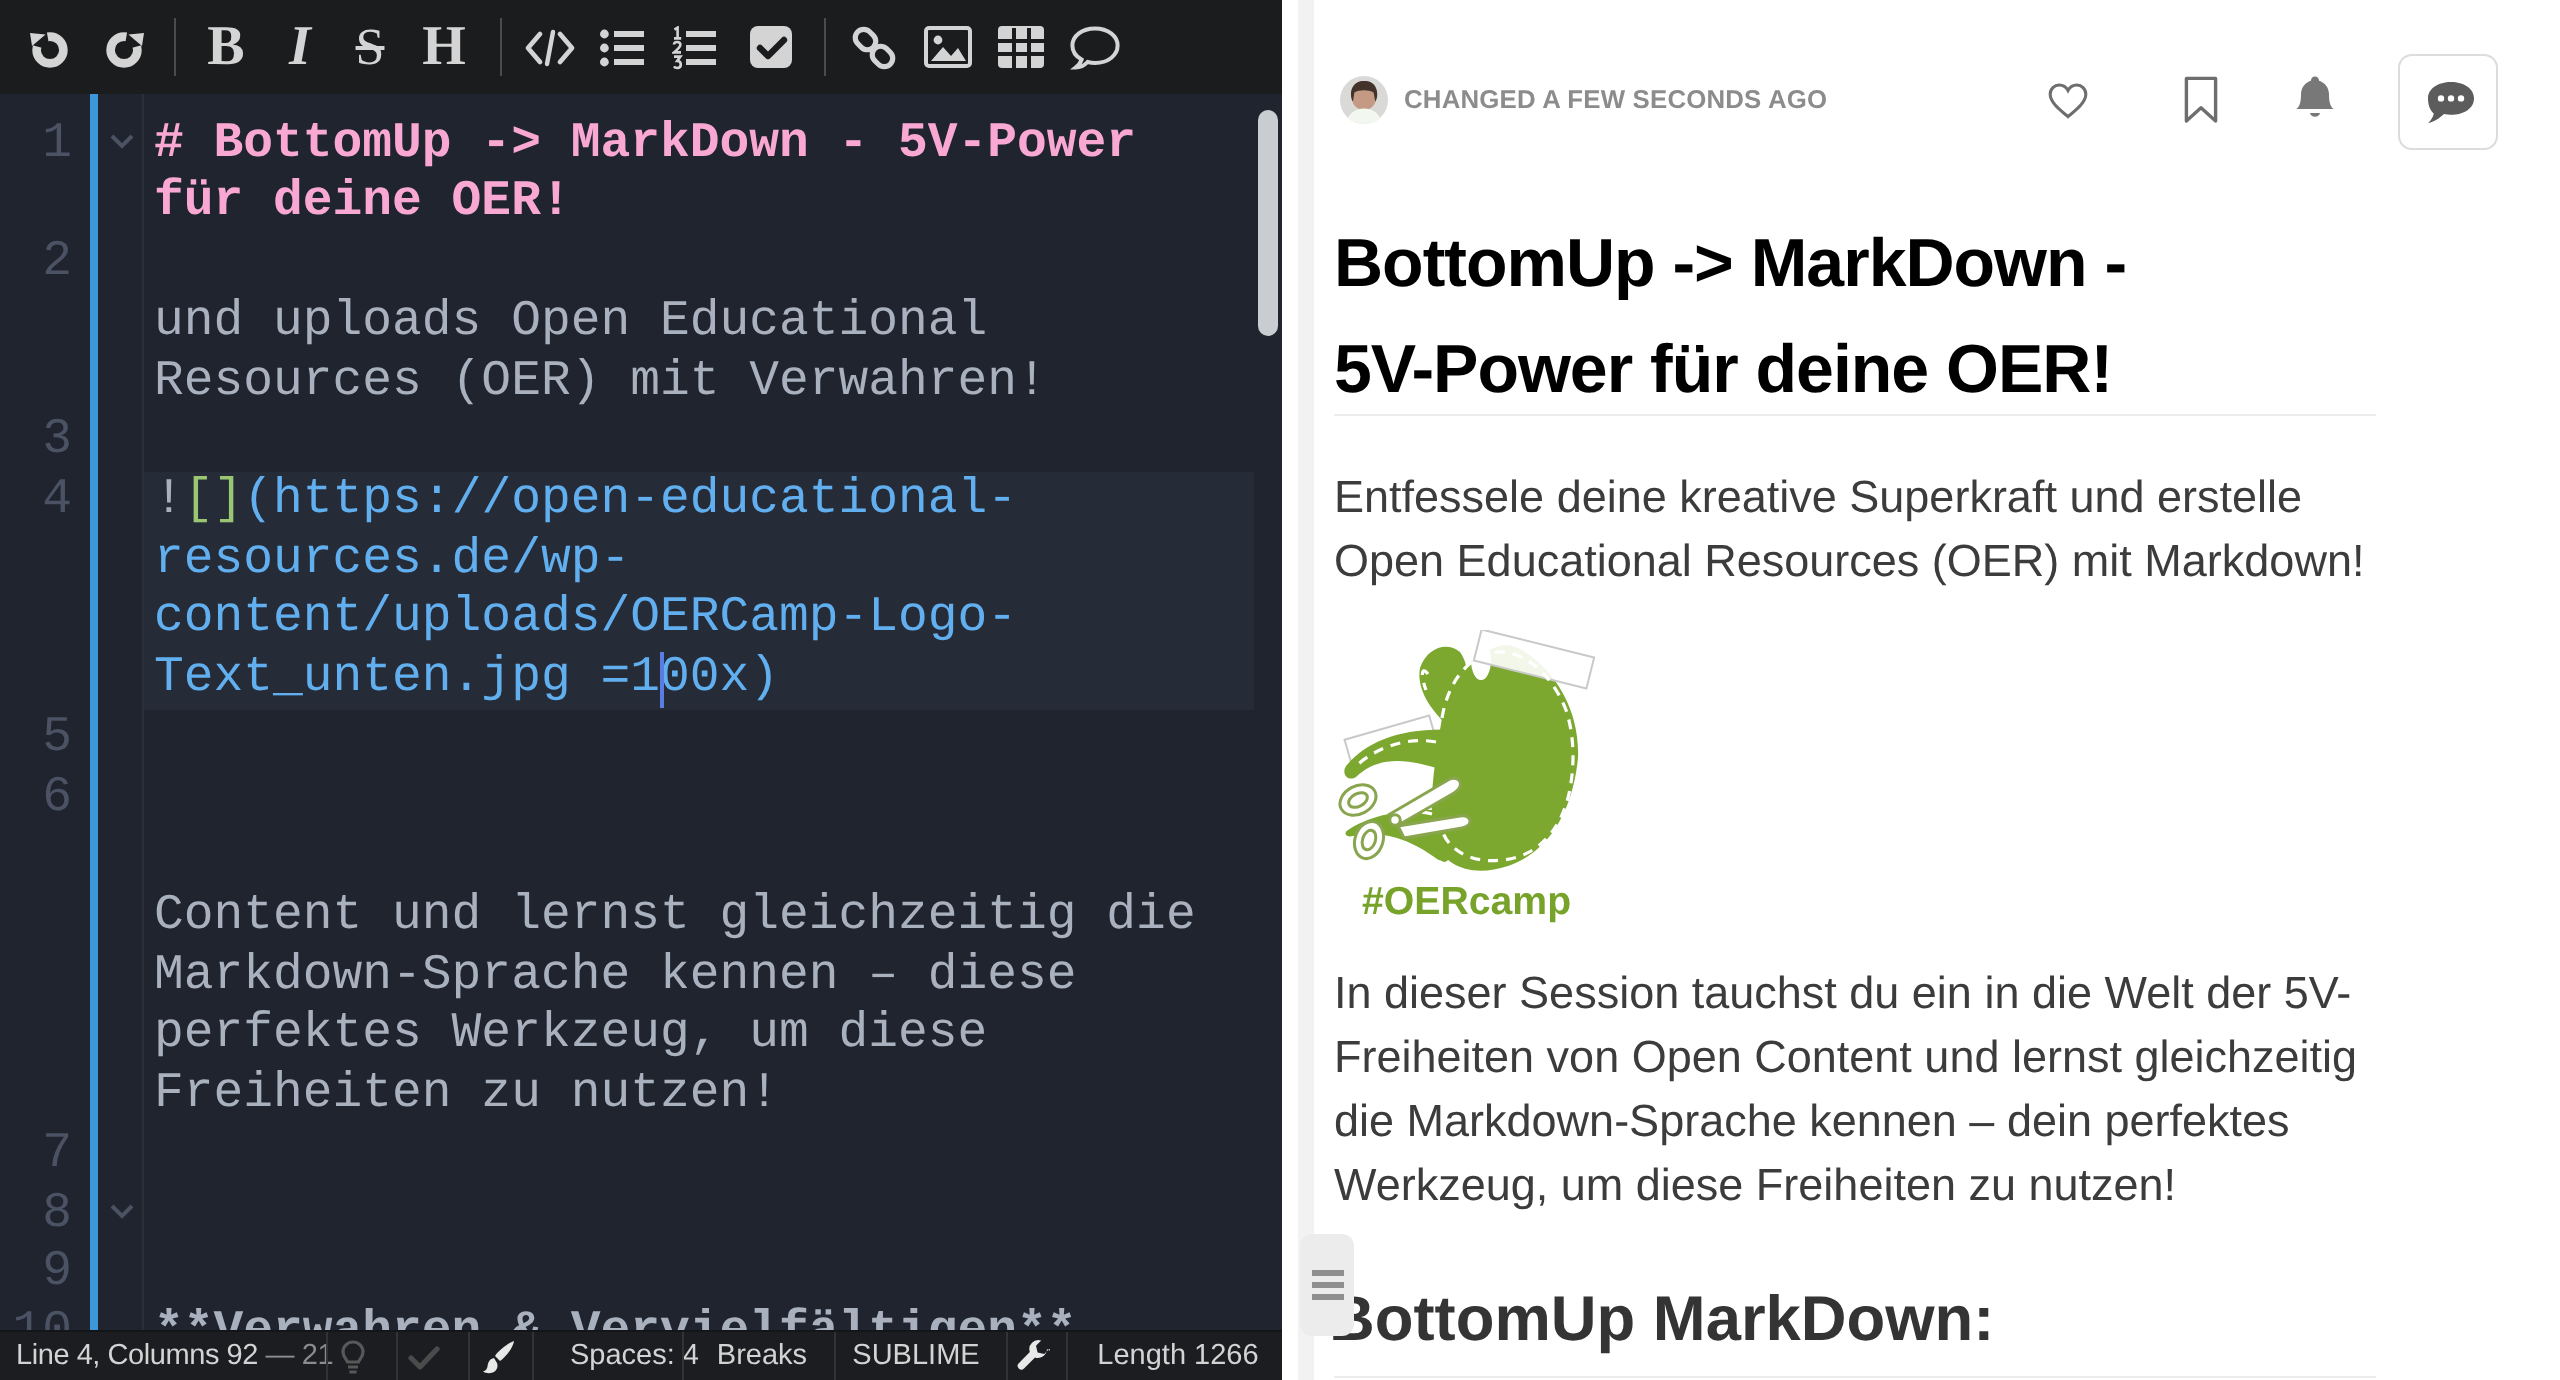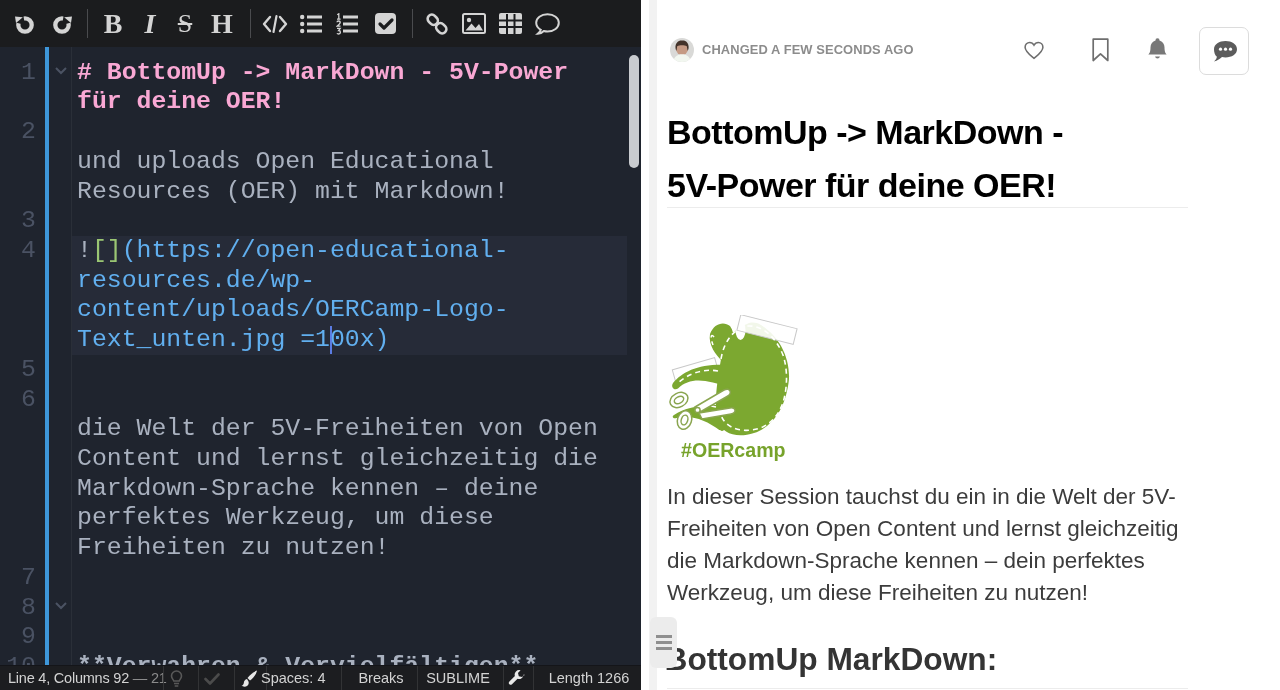--- a/index.html
+++ b/index.html
@@ -56,32 +56,31 @@
       <div id="bluebar"></div>
       <div id="gutterline"></div>
       <div class="ln" style="top:10.6px">1</div>
       <svg class="chev" style="top:15.4px" viewBox="0 0 16 16">
           <path d="M3 6l5 5 5-5" fill="none" stroke="#4b5363" stroke-width="2"></path>
         </svg>
       <div class="row hd" style="top:10.6px"># BottomUp -&gt; MarkDown - 5V-Power</div>
       <div class="row hd" style="top:40.3px">für deine OER!</div>
       <div class="ln" style="top:70.0px">2</div>
       <div class="row" style="top:99.8px">und uploads Open Educational</div>
-      <div class="row" style="top:129.5px">Resources (OER) mit Markdown!</div>
+      <div class="row" style="top:129.5px">Resources (OER) mit Verwahren!</div>
       <div class="ln" style="top:159.2px">3</div>
       <div class="ln" style="top:188.9px">4</div>
       <div class="row" style="top:188.9px">!<span class="grn">[]</span><span class="blu">(https://open-educational-</span></div>
       <div class="row blu" style="top:218.6px">resources.de/wp-</div>
       <div class="row blu" style="top:248.4px">content/uploads/OERCamp-Logo-</div>
       <div class="row blu" style="top:278.1px">Text_unten.jpg =100x)</div>
       <div class="ln" style="top:307.8px">5</div>
       <div class="ln" style="top:337.5px">6</div>
-      <div class="row" style="top:367.2px">die Welt der 5V-Freiheiten von Open</div>
       <div class="row" style="top:397.0px">Content und lernst gleichzeitig die</div>
-      <div class="row" style="top:426.7px">Markdown-Sprache kennen – deine</div>
+      <div class="row" style="top:426.7px">Markdown-Sprache kennen – diese</div>
       <div class="row" style="top:456.4px">perfektes Werkzeug, um diese</div>
       <div class="row" style="top:486.1px">Freiheiten zu nutzen!</div>
       <div class="ln" style="top:515.8px">7</div>
       <div class="ln" style="top:545.6px">8</div>
       <svg class="chev" style="top:550.4px" viewBox="0 0 16 16">
           <path d="M3 6l5 5 5-5" fill="none" stroke="#4b5363" stroke-width="2"></path>
         </svg>
       <div class="ln" style="top:575.3px">9</div>
       <div class="ln" style="top:605.0px">10</div>
       <div class="row" style="top:605.0px"><b>**Verwahren &amp; Vervielfältigen**</b></div>
@@ -191,21 +190,21 @@
           </svg>
       </div>
       <div class="sbsep" style="left:234px"></div>
       <div class="sb" style="left:240px;width:20px">
         <svg width="19" height="19" viewBox="0 0 19 19" style="margin-top:3px">
             <path d="M17 1.5c-2.5.8-7.5 4.5-9.5 7.5l2.5 2.5c3-2 6.7-7 7-10z" fill="#e8e8e8"></path>
             <path d="M7 10c-2 .4-3 2-3.2 4-.2 1.6-1 2.4-2.3 2.8 1.4 1 4.2 1.2 5.8 0 1.3-1 1.8-2.8 1.2-4.3z" fill="#e8e8e8"></path>
           </svg>
       </div>
       <div class="sbsep" style="left:266px"></div>
-      <div class="sb" style="left:261px;width:64px;text-align:center">Spaces: 4</div>
+      <div class="sb" style="left:285px;width:64px;text-align:center">Spaces: 4</div>
       <div class="sbsep" style="left:341px"></div>
       <div class="sb" style="left:357px;width:48px;text-align:center">Breaks</div>
       <div class="sbsep" style="left:417px"></div>
       <div class="sb" style="left:424px;width:68px;text-align:center">SUBLIME</div>
       <div class="sbsep" style="left:503px"></div>
       <div class="sb" style="left:508px;width:20px">
         <svg width="17" height="17" viewBox="0 0 17 17" style="margin-top:4px">
             <path d="M15.5 4.5a4.5 4.5 0 0 1-6 4.2L4 14.2a1.8 1.8 0 0 1-2.6-2.6L6.9 6a4.5 4.5 0 0 1 5.7-5.7L10 2.9l.8 3.3 3.3.8 2.6-2.6c.1.3.3.7.3 1.1z" fill="#e8e8e8"></path>
           </svg>
       </div>
@@ -246,20 +245,21 @@
           <path d="M14.5 1C20.8 1 26 4.2 26 9.2s-5.2 8.2-11.5 8.2c-1.2 0-2.4-.1-3.5-.4C9.2 18.6 6.5 20.8 3 21.6c1.3-1.3 2.6-3 2.9-4.9C4 15.2 3 12.4 3 9.2 3 4.2 8.2 1 14.5 1z" fill="#5c5c5c"></path>
           <g fill="#fff">
             <circle cx="9.5" cy="9.2" r="1.6"></circle>
             <circle cx="14.5" cy="9.2" r="1.6"></circle>
             <circle cx="19.5" cy="9.2" r="1.6"></circle>
           </g>
         </svg>
     </div>
     <div id="h1">BottomUp -&gt; MarkDown -<br>5V-Power für deine OER!</div>
     <div id="hr1"></div>
+    <div id="p1" class="para">Entfessele deine kreative Superkraft und erstelle<br>Open Educational Resources (OER) mit Markdown!</div>
     <svg id="logo" width="140" height="150" viewBox="0 0 140 150">
       <rect x="15.5" y="48.5" width="44" height="15" fill="#ffffff" stroke="#c9c9c9" stroke-width="1" transform="rotate(-16 37.5 56)"></rect>
       <g fill="#7ca830">
 
         <path d="M63,44 C65,28 76,13 89,9 C93,7 98,7 103,10 C121,21 132,42 131,64 C128,94 114,112 96,118 C78,124 64,118 60,106 C55,90 60,62 63,44 Z"></path>
 
         <path d="M52,19 C56,8 66,6 72,11 C75,15 76,21 76,26 C69,24 66,31 64,46 C58,40 50,30 52,19 Z"></path>
 
         <path d="M72,50 C42,48 25,56 15,68 C12.5,72 16,76 20,73.5 C32,62 48,64 72,73 Z"></path>
 

